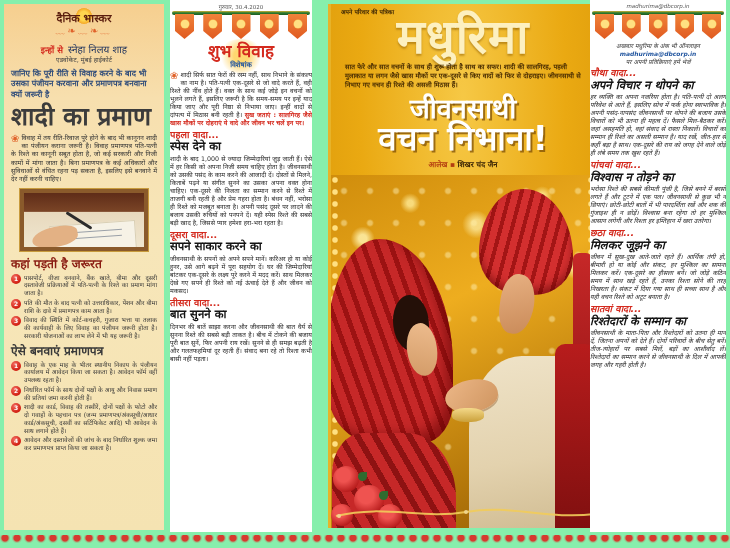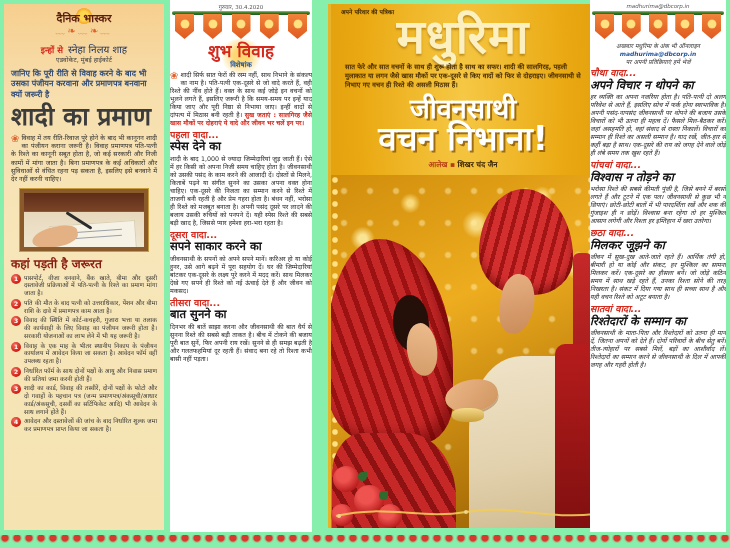--- a/index.html
+++ b/index.html
@@ -167,20 +167,21 @@
       <span class="txt">पासपोर्ट, वीजा बनवाने, बैंक खाते, बीमा और दूसरी दस्तावेजी प्रक्रियाओं में पति-पत्नी के रिश्ते का प्रमाण मांगा जाता है।</span>
     </div>
     <div class="nitem">
       <span class="num">2</span>
       <span class="txt">पति की मौत के बाद पत्नी को उत्तराधिकार, पेंशन और बीमा राशि के दावे में प्रमाणपत्र काम आता है।</span>
     </div>
     <div class="nitem">
       <span class="num">3</span>
       <span class="txt">विवाद की स्थिति में कोर्ट-कचहरी, गुजारा भत्ता या तलाक की कार्यवाही के लिए विवाह का पंजीयन जरूरी होता है। सरकारी योजनाओं का लाभ लेने में भी यह जरूरी है।</span>
     </div>
+    <div class="sub-head dark">ऐसे बनवाएं प्रमाणपत्र</div>
     <div class="nitem">
       <span class="num">1</span>
       <span class="txt">विवाह के एक माह के भीतर स्थानीय निकाय के पंजीयन कार्यालय में आवेदन किया जा सकता है। आवेदन फॉर्म वहीं उपलब्ध रहता है।</span>
     </div>
     <div class="nitem">
       <span class="num">2</span>
       <span class="txt">निर्धारित फॉर्म के साथ दोनों पक्षों के आयु और निवास प्रमाण की प्रतियां जमा करनी होती हैं।</span>
     </div>
     <div class="nitem">
       <span class="num">3</span>

